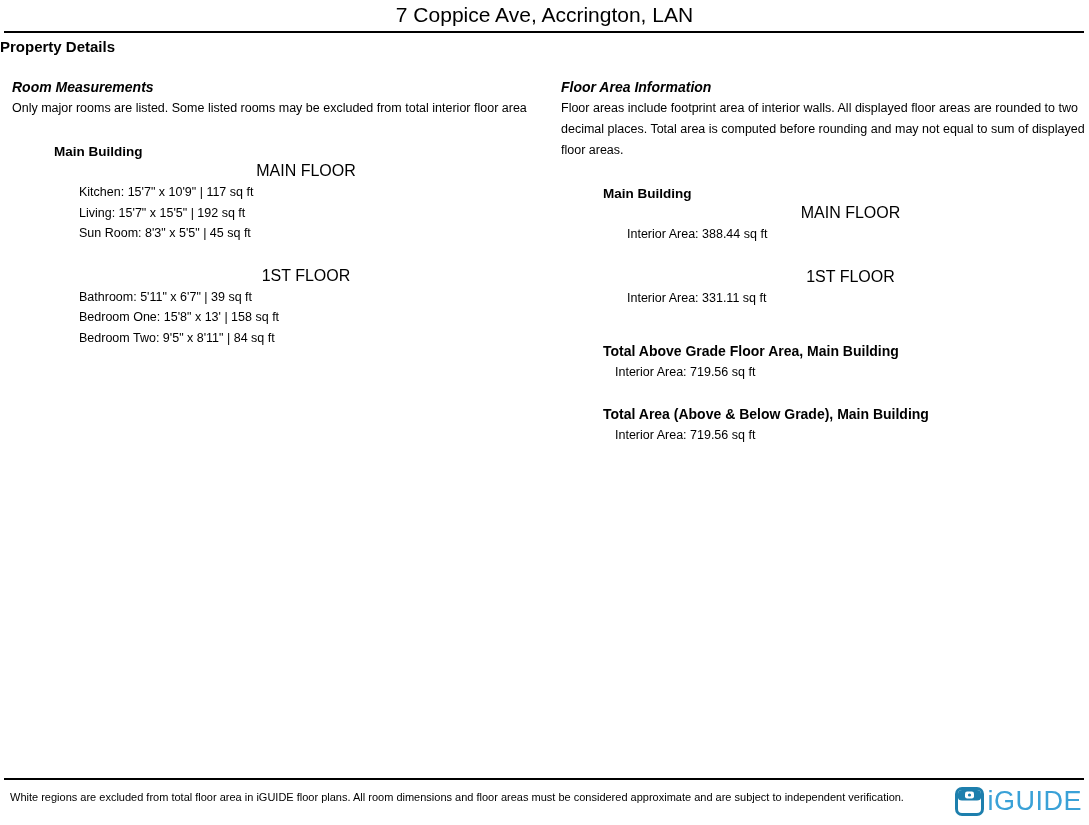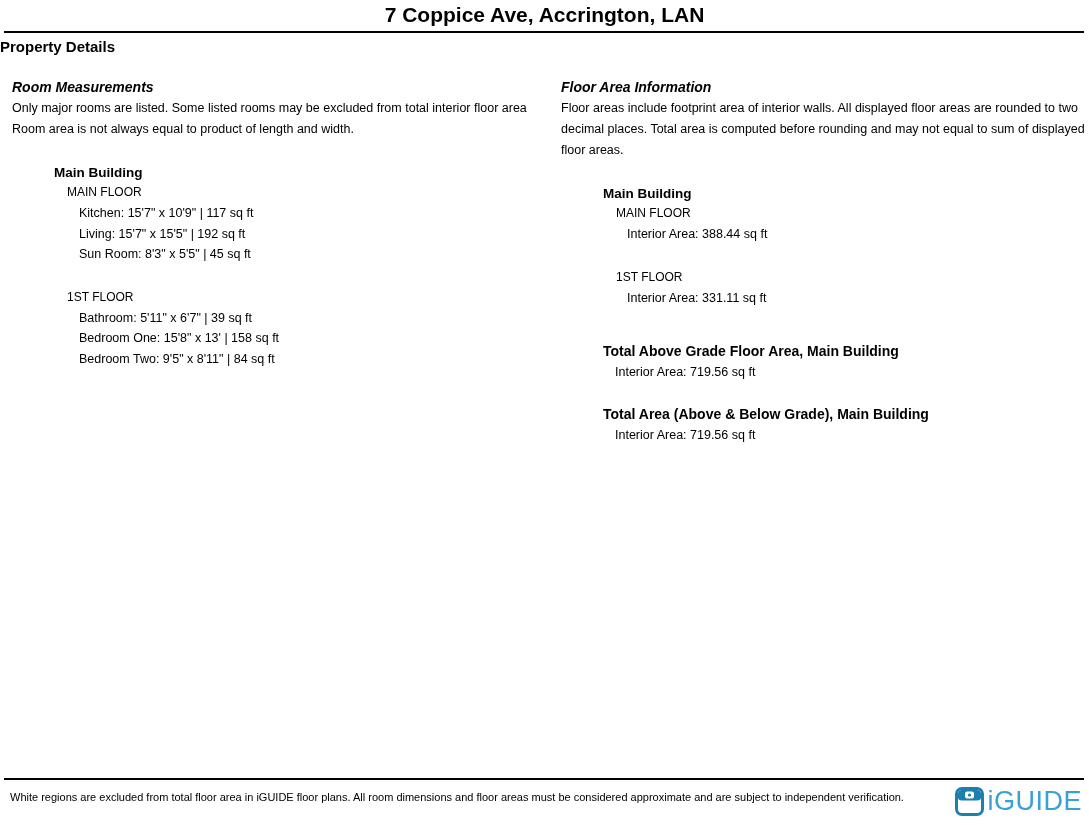--- a/index.html
+++ b/index.html
@@ -12,21 +12,21 @@
     background: #ffffff;
     overflow: hidden;
   }
 
   
   .page-title {
     position: absolute;
     top: 0px; left: 0; right: 0;
     text-align: center;
     font-size: 21px;
-    font-weight: bold;
+    font-weight: normal;
     line-height: 30px;
   }
   .rule-top {
     position: absolute;
     top: 31px; left: 4px; right: 5px;
     height: 2px;
     background: #000;
   }
   .page-subtitle {
     position: absolute;
@@ -62,22 +62,23 @@
   .building-name {
     margin-top: 24px;
     margin-left: 42px;
     font-size: 13.5px;
     font-weight: bold;
     line-height: 17px;
   }
   .floor-name {
     margin-top: 2px;
     margin-left: 55px;
-    font-size: 12px;
+    font-size: 16px;
     line-height: 18px;
+    text-align: center;
   }
   .floor-name.gap { margin-top: 23px; }
   .room-list { margin-top: 2px; }
   .room-line {
     margin-left: 67px;
     font-size: 12.5px;
     line-height: 20.5px;
   }
   .interior-line {
     margin-top: 2px;
@@ -134,21 +135,20 @@
 <div class="page">
 
   <div class="page-title">7 Coppice Ave, Accrington, LAN</div>
   <div class="rule-top"></div>
   <div class="page-subtitle">Property Details</div>
 
   <div class="col-left">
     <div class="section-heading">Room Measurements</div>
     <div class="para">
       <div class="para-line">Only major rooms are listed. Some listed rooms may be excluded from total interior floor area</div>
-      <div class="para-line">Room area is not always equal to product of length and width.</div>
     </div>
     <div class="building-name">Main Building</div>
 
     <div class="floor-name">MAIN FLOOR</div>
     <div class="room-list">
       <div class="room-line">Kitchen: 15'7" x 10'9" | 117 sq ft</div>
       <div class="room-line">Living: 15'7" x 15'5" | 192 sq ft</div>
       <div class="room-line">Sun Room: 8'3" x 5'5" | 45 sq ft</div>
     </div>
 

